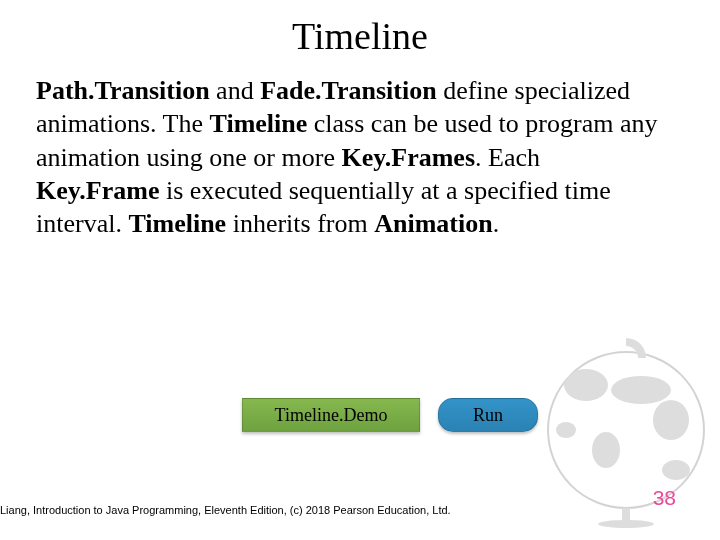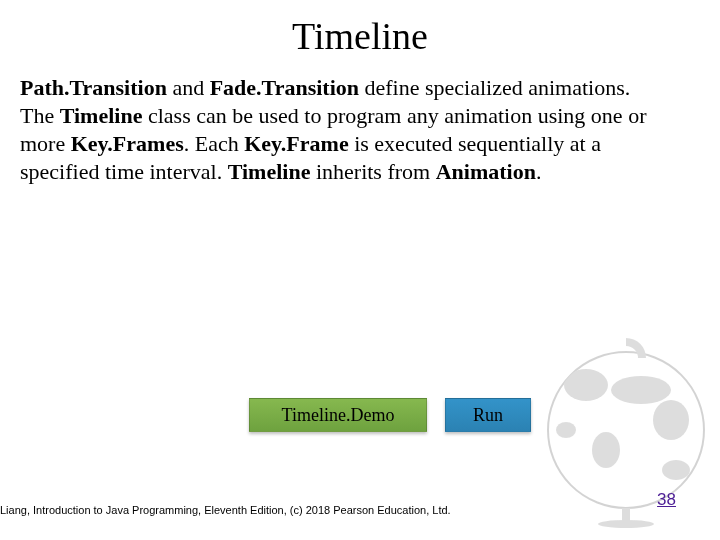--- a/index.html
+++ b/index.html
@@ -13,23 +13,23 @@
     overflow: hidden;
   }
   .title {
     text-align: center;
     font-size: 38px;
     font-weight: normal;
     margin-top: 14px;
     margin-bottom: 16px;
   }
   .body-text {
-    font-size: 22px;
+    font-size: 26px;
     line-height: 1.28;
-    padding: 0 24px 0 20px;
+    padding: 0 24px 0 36px;
     max-width: 690px;
   }
   .body-text .b { font-weight: bold; }
   .buttons {
     position: absolute;
     left: 0; right: 0;
     top: 398px;
     display: flex;
     justify-content: center;
     gap: 18px;
@@ -46,40 +46,40 @@
     color: #000;
     border: 1px solid rgba(0,0,0,0.15);
     box-shadow: 0 2px 3px rgba(0,0,0,0.25);
     cursor: pointer;
   }
   .btn-demo {
     width: 178px;
     background: linear-gradient(#86b84f, #6ea23f);
   }
   .btn-run {
-    width: 86px;
+    width: 100px;
     background: linear-gradient(#3393c9, #2b82b3);
+    border-radius: 15px;
   }
   .footer {
     position: absolute;
     bottom: 22px;
     left: 0; right: 0;
     font-family: Arial, sans-serif;
     font-size: 11px;
     color: #000;
     line-height: 1.35;
   }
   .page-num {
     position: absolute;
     right: 44px;
     bottom: 30px;
     font-family: Arial, sans-serif;
-    font-size: 17px;
-    color: #4c1d95;
-    text-decoration: underline;
+    font-size: 21px;
+    color: #ec4899;
   }
   .globe {
     position: absolute;
     right: -6px;
     bottom: 10px;
     width: 200px;
     height: 200px;
     opacity: 0.28;
     pointer-events: none;
   }

